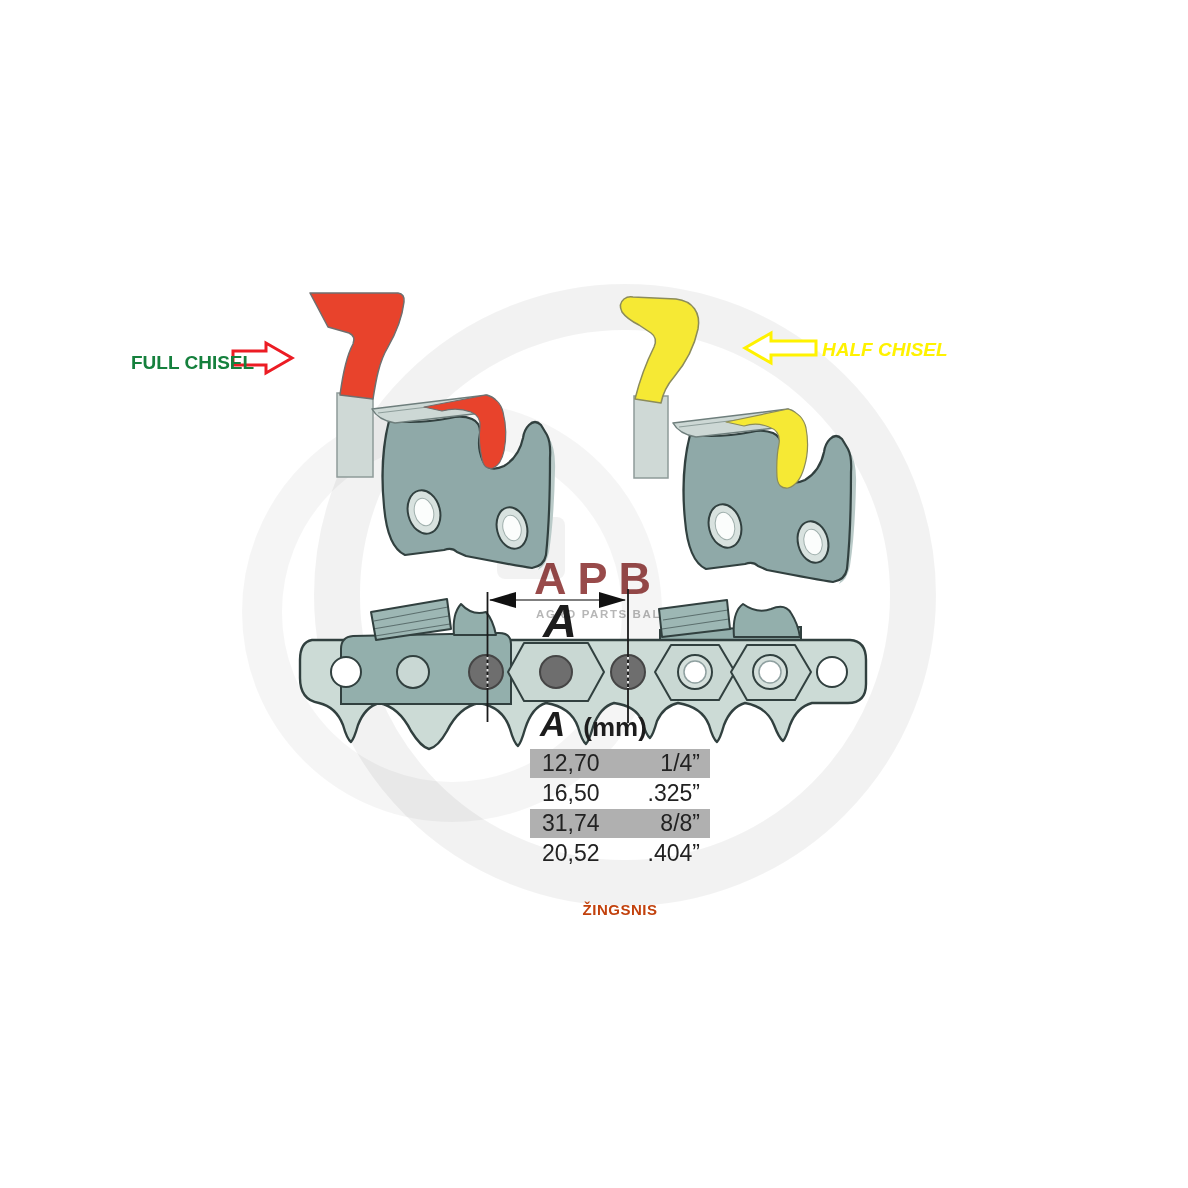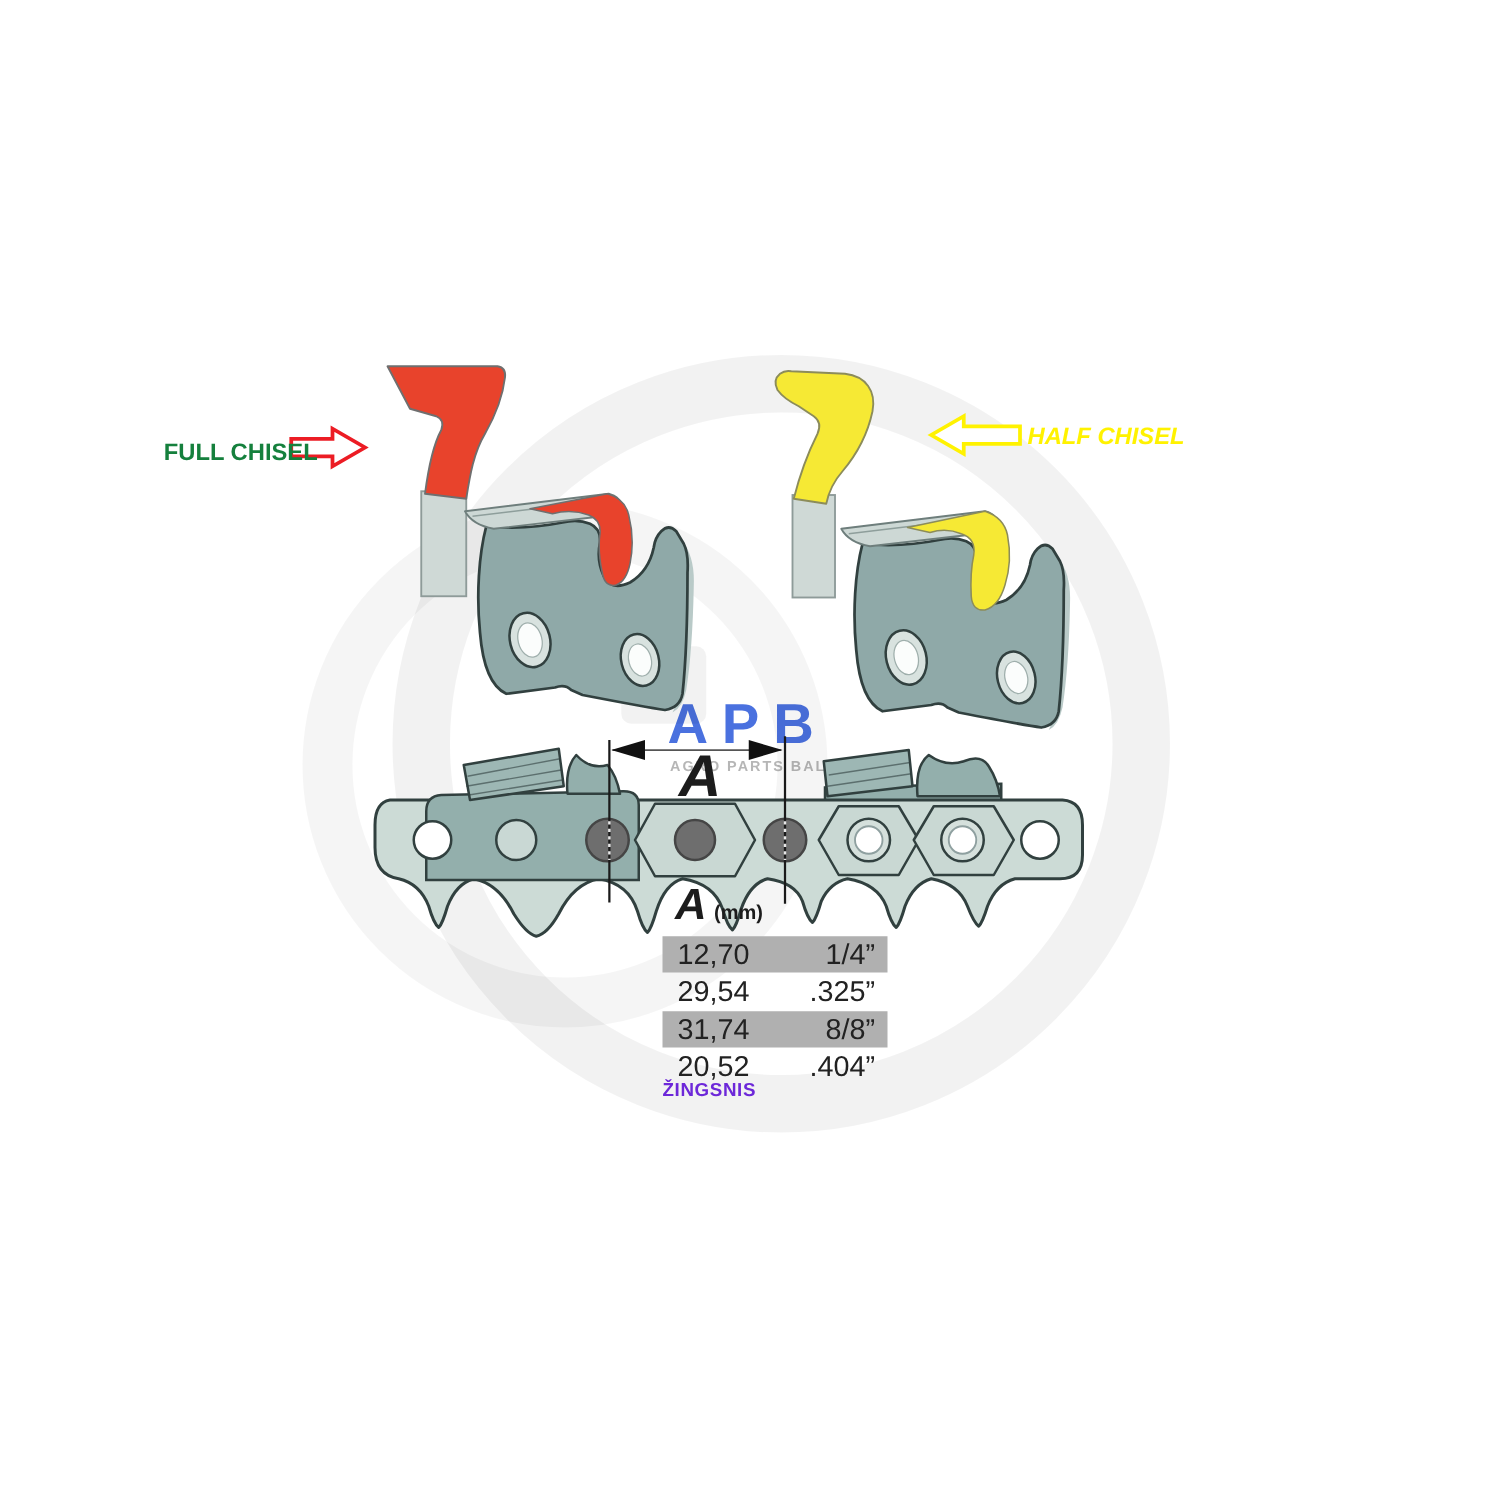--- a/index.html
+++ b/index.html
@@ -5,34 +5,34 @@
   html,body{margin:0;padding:0;background:#ffffff;}
   #canvas{
     position:relative;width:1188px;height:1188px;background:#ffffff;overflow:hidden;
     font-family:"Liberation Sans",sans-serif;
   }
   #art{position:absolute;left:0;top:0;z-index:1;}
   .txt{position:absolute;z-index:3;white-space:nowrap;}
   .chisel-label{font-size:19px;font-weight:bold;letter-spacing:0px;}
   #full-label{left:131px;top:352px;color:#15803d;}
   #half-label{left:822px;top:339px;color:#FFF200;font-style:italic;}
-  #wm-logo{left:534px;top:553px;font-size:45px;font-weight:bold;color:#1d4ed8;letter-spacing:11px;opacity:.8;z-index:0;}
+  #wm-logo{left:534px;top:553px;font-size:45px;font-weight:bold;color:#7f1d1d;letter-spacing:11px;opacity:.8;z-index:0;}
   #wm-sub{left:536px;top:608px;font-size:11.5px;font-weight:bold;color:#B3B3B3;letter-spacing:1.6px;opacity:.95;z-index:0;}
   #dim-a{left:543px;top:593px;font-size:47px;font-weight:bold;font-style:italic;color:#1C1C1C;z-index:3;}
   #pitch-table{position:absolute;left:530px;top:703px;width:180px;z-index:3;}
   #table-header{display:flex;align-items:baseline;margin:0 0 4px 10px;color:#1C1C1C;height:42px;}
   #table-header .hdr-a{font-size:35px;font-weight:bold;font-style:italic;line-height:42px;}
-  #table-header .hdr-unit{font-size:16px;font-weight:bold;margin-left:6px;}
+  #table-header .hdr-unit{font-size:26px;font-weight:bold;margin-left:18px;}
   .t-row{display:flex;justify-content:space-between;align-items:center;height:29px;
          font-size:23px;font-weight:normal;color:#222;padding:0 10px 0 12px;margin-bottom:1px;}
   .t-row.hl{background:#B0B0B0;}
   .t-row .mm{text-align:left;}
   .t-row .inch{text-align:center;}
-  #pitch-caption{position:absolute;left:530px;top:864px;width:180px;text-align:left;
-                 font-size:15px;font-weight:bold;color:#6d28d9;letter-spacing:.5px;z-index:3;}
+  #pitch-caption{position:absolute;left:530px;top:901px;width:180px;text-align:center;
+                 font-size:15px;font-weight:bold;color:#c2410c;letter-spacing:.5px;z-index:3;}
 </style>
 </head>
 <body>
 
 <div id="canvas">
 
   <svg id="art" width="1188" height="1188" viewBox="0 0 1188 1188">
 
     <g>
       <circle cx="625" cy="595" r="288" fill="none" stroke="rgba(0,0,0,0.05)" stroke-width="46"></circle>
@@ -183,21 +183,21 @@
   <div id="pitch-table">
     <div id="table-header">
       <span class="hdr-a">A</span>
       <span class="hdr-unit">(mm)</span>
     </div>
     <div class="t-row hl">
       <span class="mm">12,70</span>
       <span class="inch">1/4”</span>
     </div>
     <div class="t-row">
-      <span class="mm">29,54</span>
+      <span class="mm">16,50</span>
       <span class="inch">.325”</span>
     </div>
     <div class="t-row hl">
       <span class="mm">31,74</span>
       <span class="inch">8/8”</span>
     </div>
     <div class="t-row">
       <span class="mm">20,52</span>
       <span class="inch">.404”</span>
     </div>

